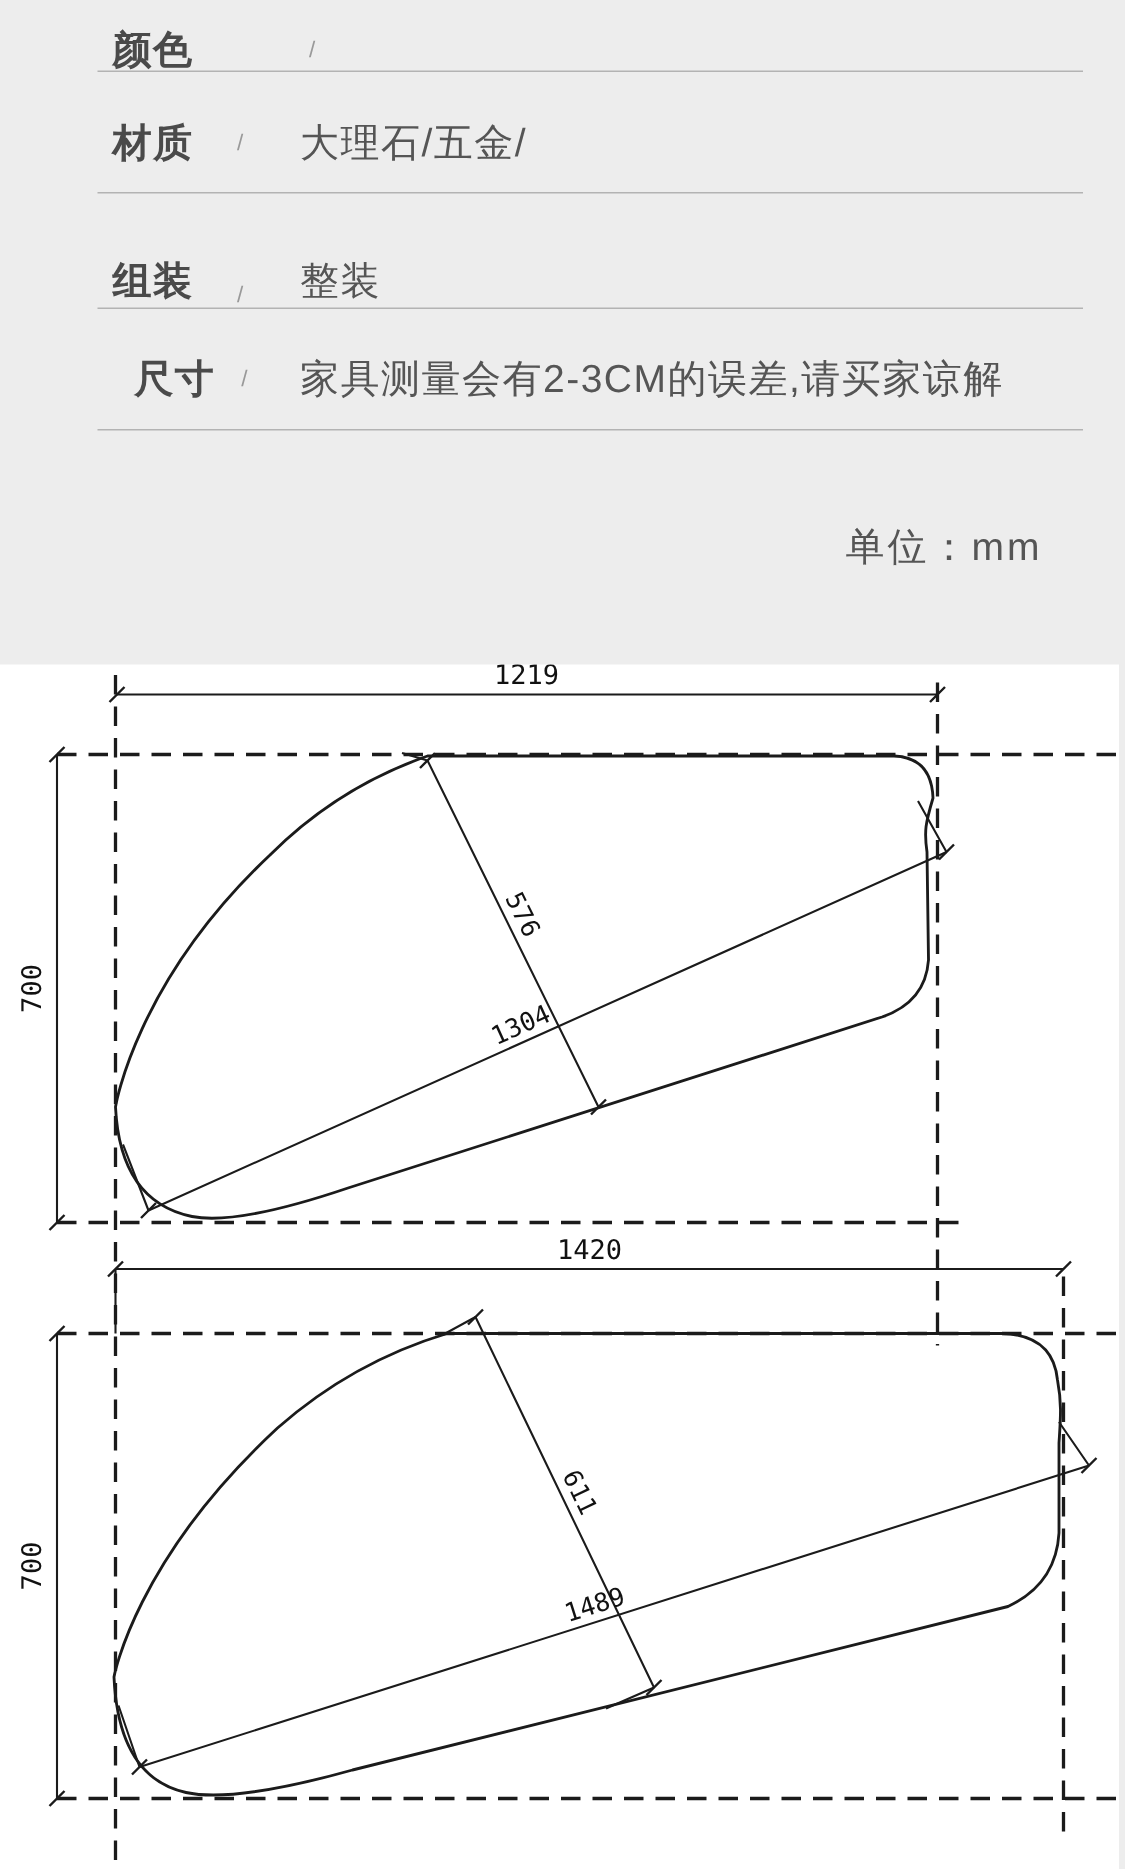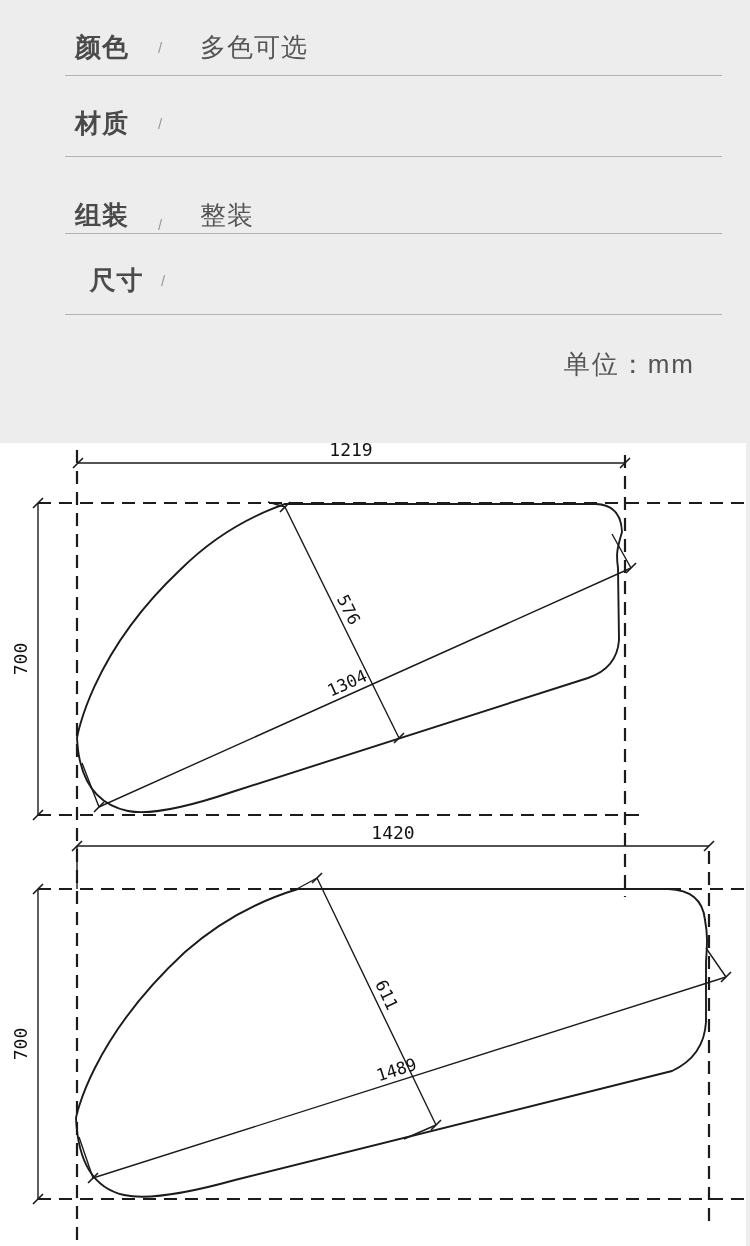--- a/index.html
+++ b/index.html
@@ -9,21 +9,21 @@
     font-family:"Liberation Sans", sans-serif;
   }
   
   .spec-list{position:absolute;top:0;left:0;width:750px;}
   .spec-row{
     margin-left:65px;margin-right:28px;
     border-bottom:1px solid #b3b3b3;
     display:flex;align-items:center;
     padding-left:10px;box-sizing:border-box;
   }
-  .spec-row.r1{height:76px;padding-top:20px;}
+  .spec-row.r1{height:48px;padding-top:20px;gap:48px;}
   .spec-row.r2{height:81px;padding-top:14px;}
   .spec-row.r3{height:77px;padding-top:10px;align-items:flex-end;}
   .spec-row.r4{height:81px;padding-top:12px;text-align:center;}
   .spec-label{
     width:83px;font-size:26px;font-weight:bold;color:#4a4a4a;
     letter-spacing:1px;flex:0 0 auto;
   }
   .spec-slash{font-size:15px;color:#999;flex:0 0 auto;width:10px;}
   .spec-value{margin-left:32px;font-size:26px;color:#555;letter-spacing:1px;white-space:nowrap;}
   .unit-note{
@@ -43,34 +43,35 @@
   }
   .dimtext.small{font-size:17px;}
 </style>
 </head>
 <body>
 
 <div class="spec-list">
   <div class="spec-row r1">
     <span class="spec-label">颜色</span>
     <span class="spec-slash">/</span>
-    <span class="spec-value">多色可选</span>
   </div>
   <div class="spec-row r2">
     <span class="spec-label">材质</span>
     <span class="spec-slash">/</span>
+    <span class="spec-value">大理石/五金/</span>
   </div>
   <div class="spec-row r3">
     <span class="spec-label">组装</span>
     <span class="spec-slash">/</span>
     <span class="spec-value">整装</span>
   </div>
   <div class="spec-row r4">
     <span class="spec-label">尺寸</span>
     <span class="spec-slash">/</span>
+    <span class="spec-value">家具测量会有2-3CM的误差,请买家谅解</span>
   </div>
 </div>
 
 <div class="unit-note">单位：mm</div>
 
 <div class="canvas"></div>
 
 <svg class="cad" width="750" height="803" viewBox="0 443 750 803">
 
   <g>

